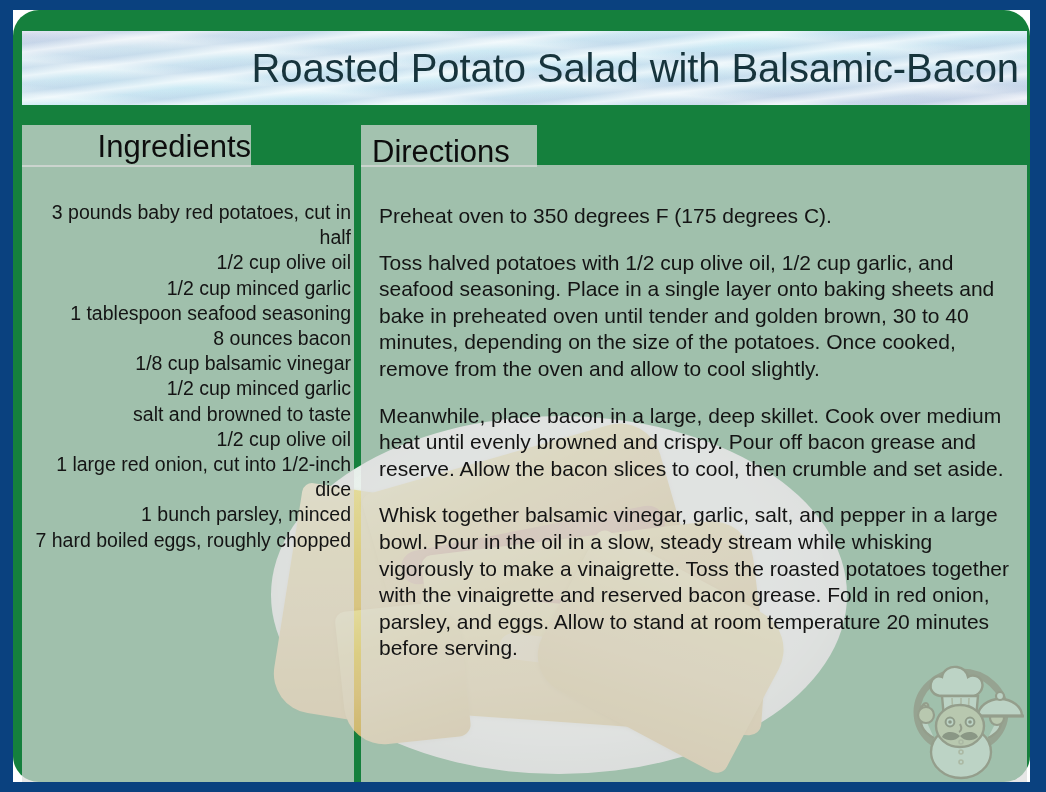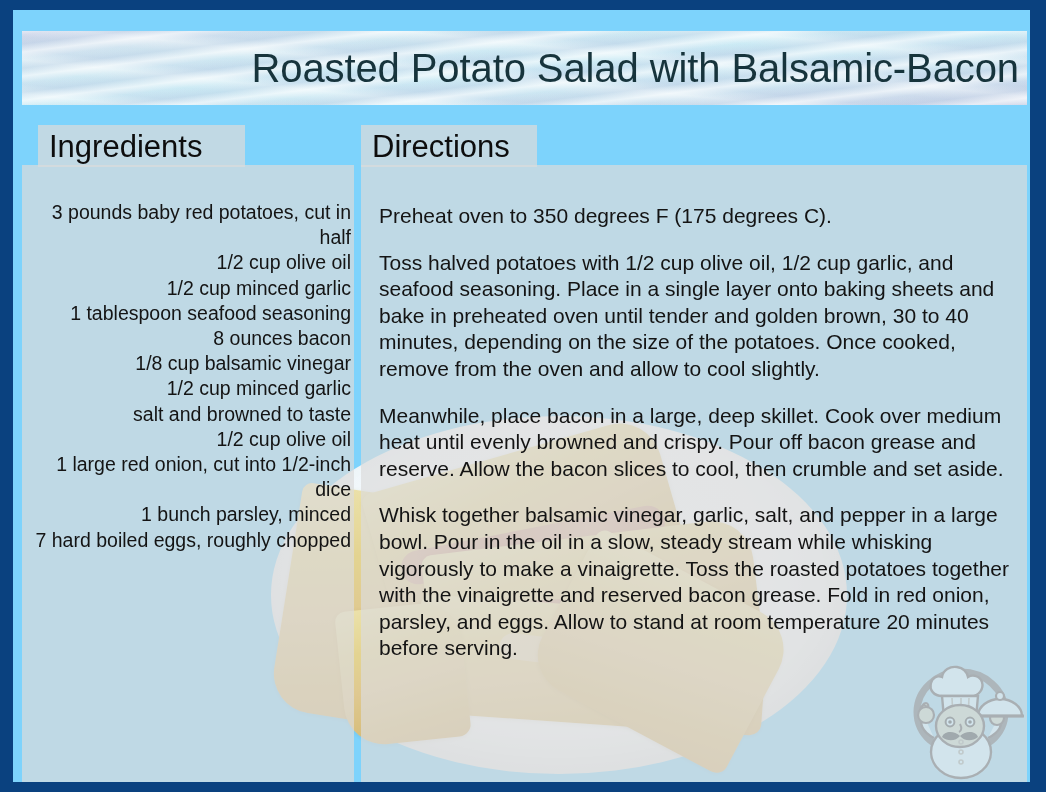--- a/index.html
+++ b/index.html
@@ -24,21 +24,22 @@
     border-left: 13px solid #0a417f;
     border-right: 16px solid #0a417f;
     border-top: 10px solid #0a417f;
     border-bottom: 10px solid #0a417f;
   }
   #inner {
     position: absolute;
     left: 0; top: 0;
     width: 1017px;
     height: 772px;
-    background: #7dd3fc;
+    background: #15803d;
+    border-radius: 26px;
   }
 
   
   #banner {
     position: absolute;
     left: 9px;
     top: 21px;
     width: 1005px;
     height: 74px;
     background:
@@ -129,22 +130,22 @@
     height: 617px;
   }
   .head-box {
     position: absolute;
     top: 115px;
     height: 42px;
     background: rgba(219,219,219,0.72);
     display: flex;
     align-items: center;
   }
-  #ingredients-head-box { left: 25px; width: 207px; }
-  #directions-head-box  { left: 348px; width: 176px; }
+  #ingredients-head-box { left: 9px; width: 229px; justify-content: flex-end; }
+  #directions-head-box  { left: 348px; width: 176px; align-items: flex-end; }
   .head-text {
     font-size: 31px;
     color: #0d0d0d;
     padding-left: 11px;
     line-height: 1;
     font-family: "Liberation Sans", sans-serif;
   }
 
   
   .text-layer {

